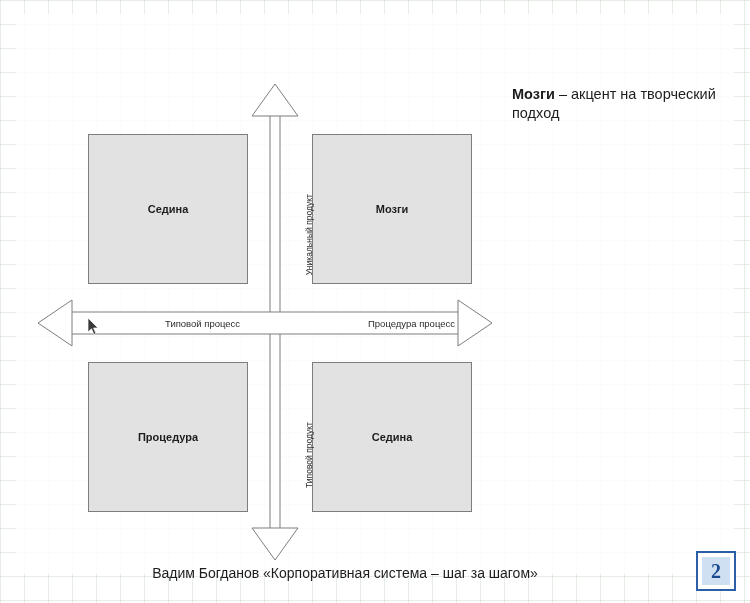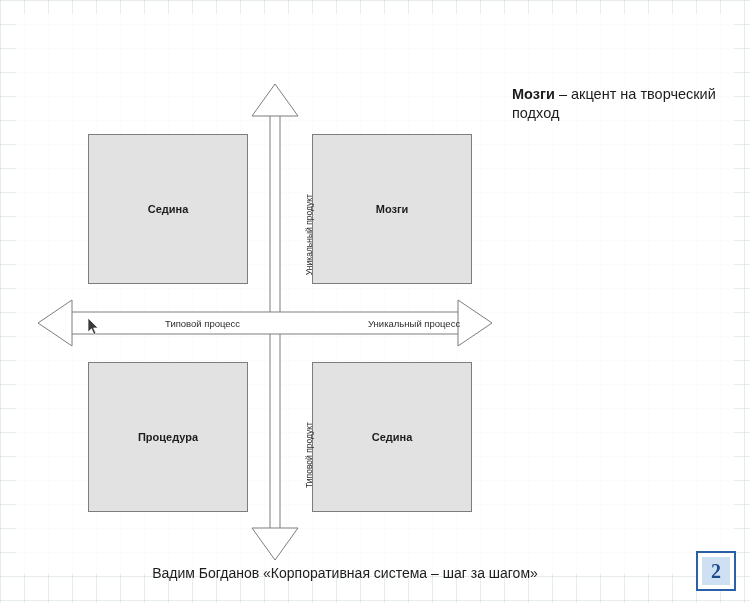--- a/index.html
+++ b/index.html
@@ -192,21 +192,21 @@
     <div class="quad" id="quad-bl">
       <div class="quad-label">Процедура</div>
     </div>
     <div class="quad" id="quad-br">
       <div class="quad-label">Седина</div>
     </div>
 
     <div class="axis-label-v" id="label-unique-product">Уникальный продукт</div>
     <div class="axis-label-v" id="label-typical-product">Типовой продукт</div>
     <div class="axis-label-h" id="label-typical-process">Типовой процесс</div>
-    <div class="axis-label-h" id="label-unique-process">Уникальный процесс</div>
+    <div class="axis-label-h" id="label-unique-process">Процедура процесс</div>
   </div>
 
   <div id="notes">
     <p><b>Мозги</b><span> – акцент на творческий подход</span></p>
   </div>
 
   <div id="footer">Вадим Богданов «Корпоративная система – шаг за шагом»</div>
 
   <div id="logo">
     <div class="inner">2</div>

